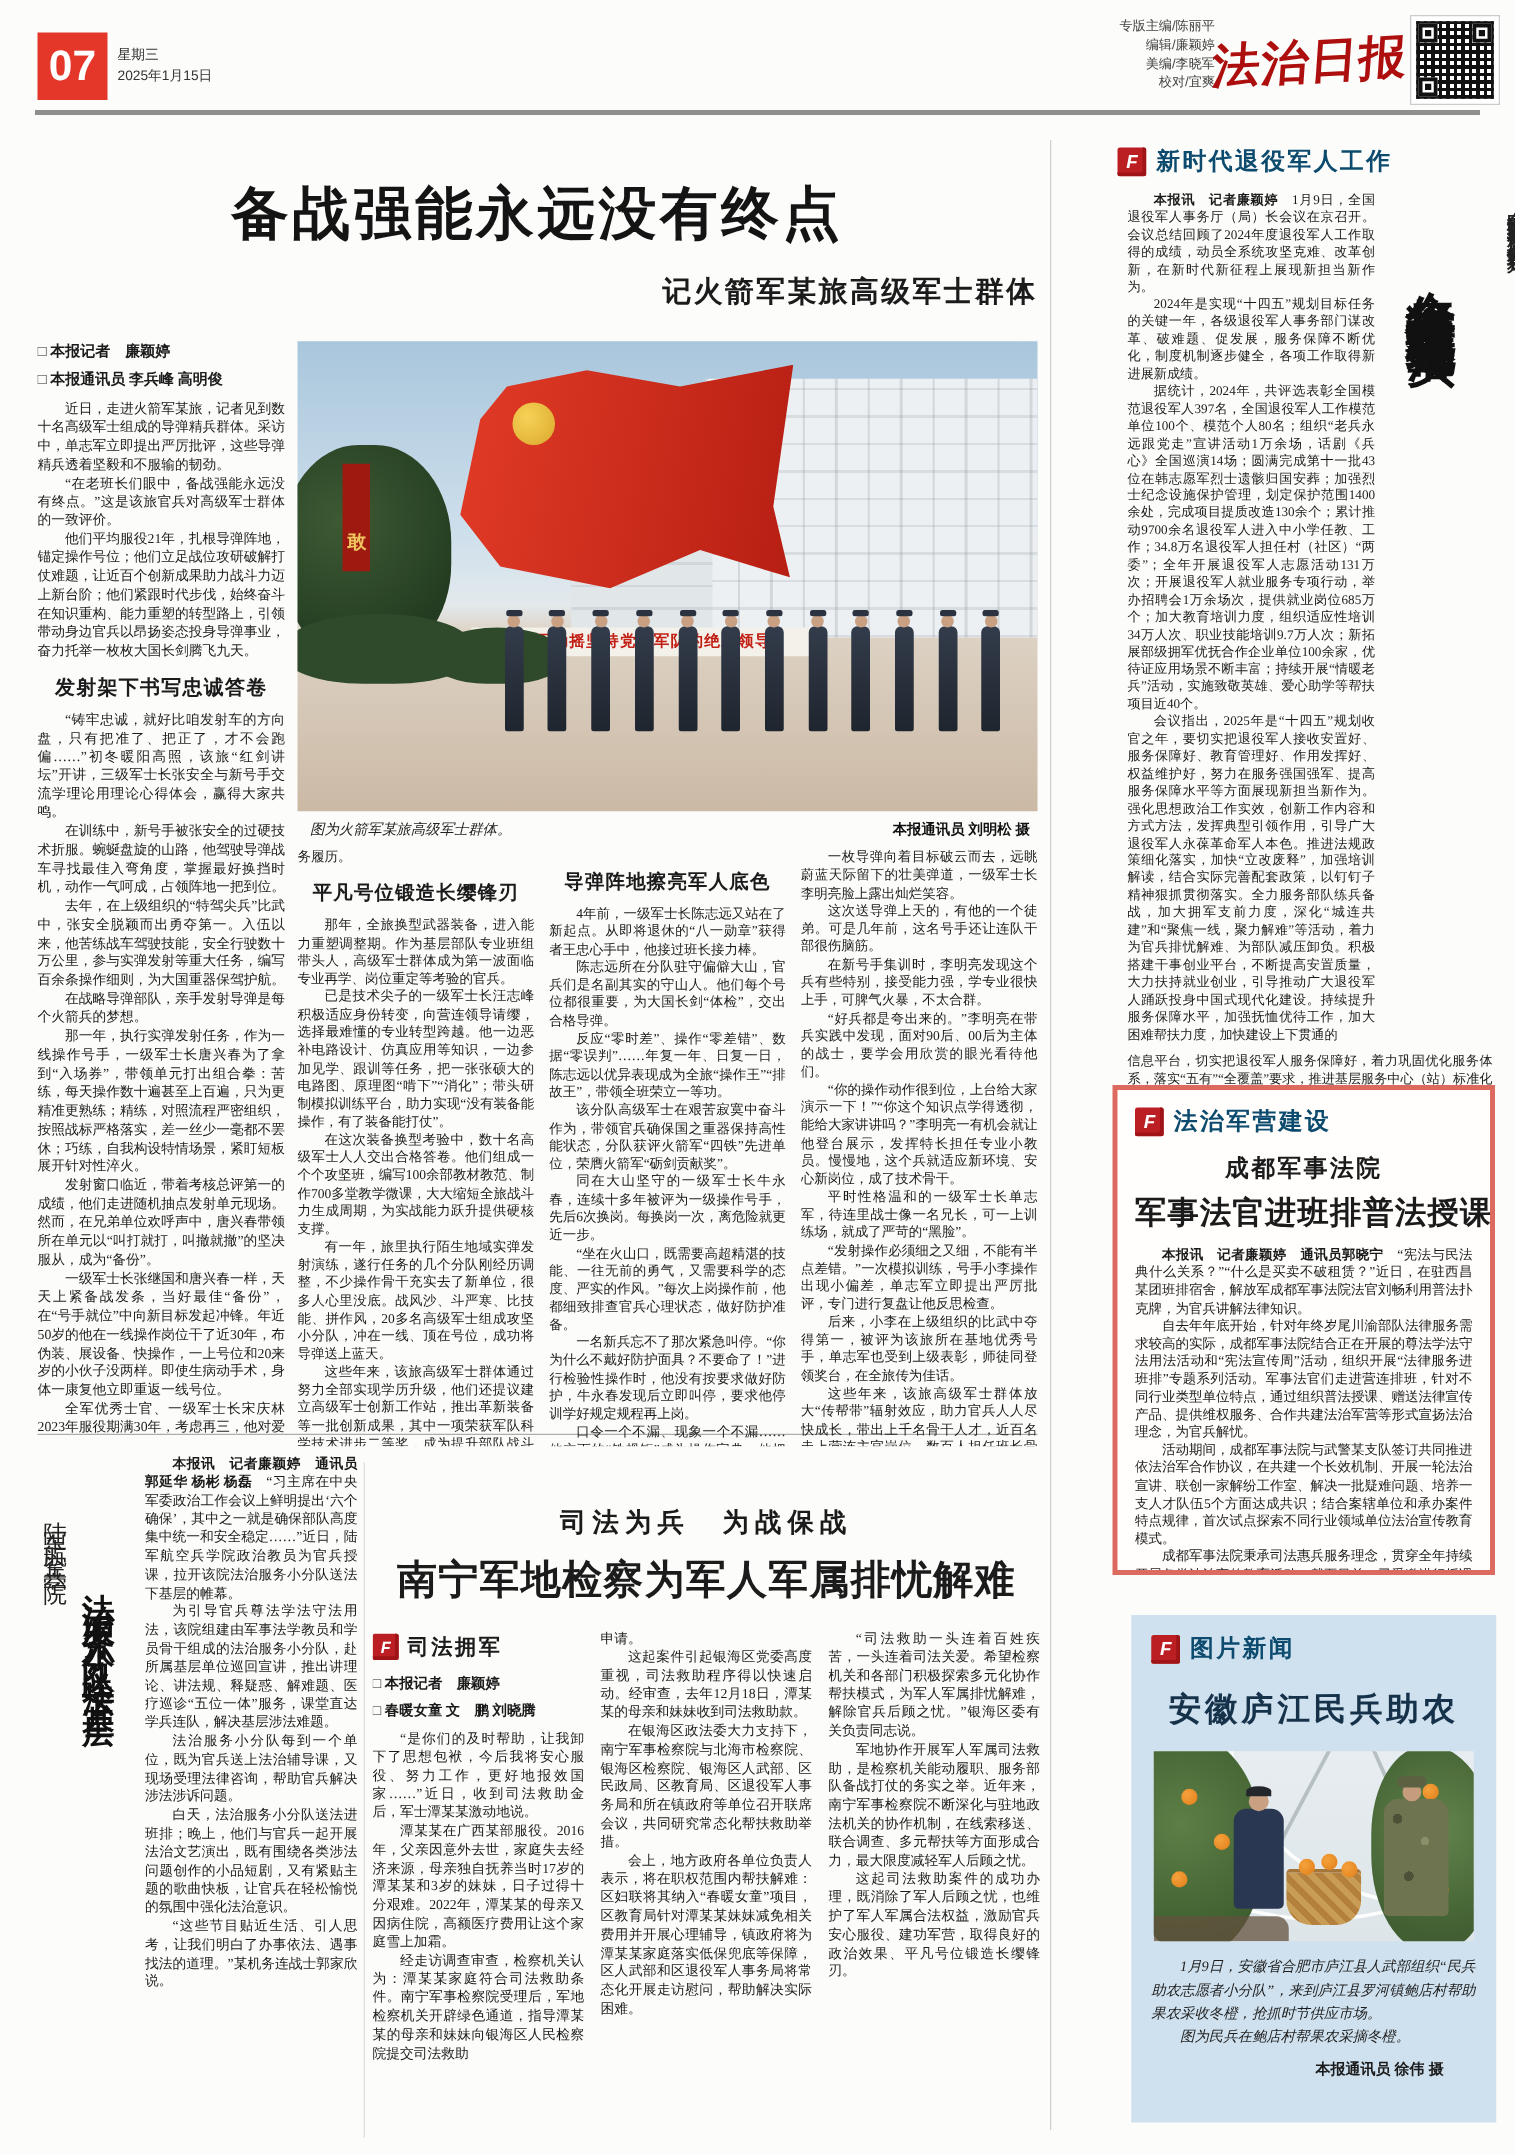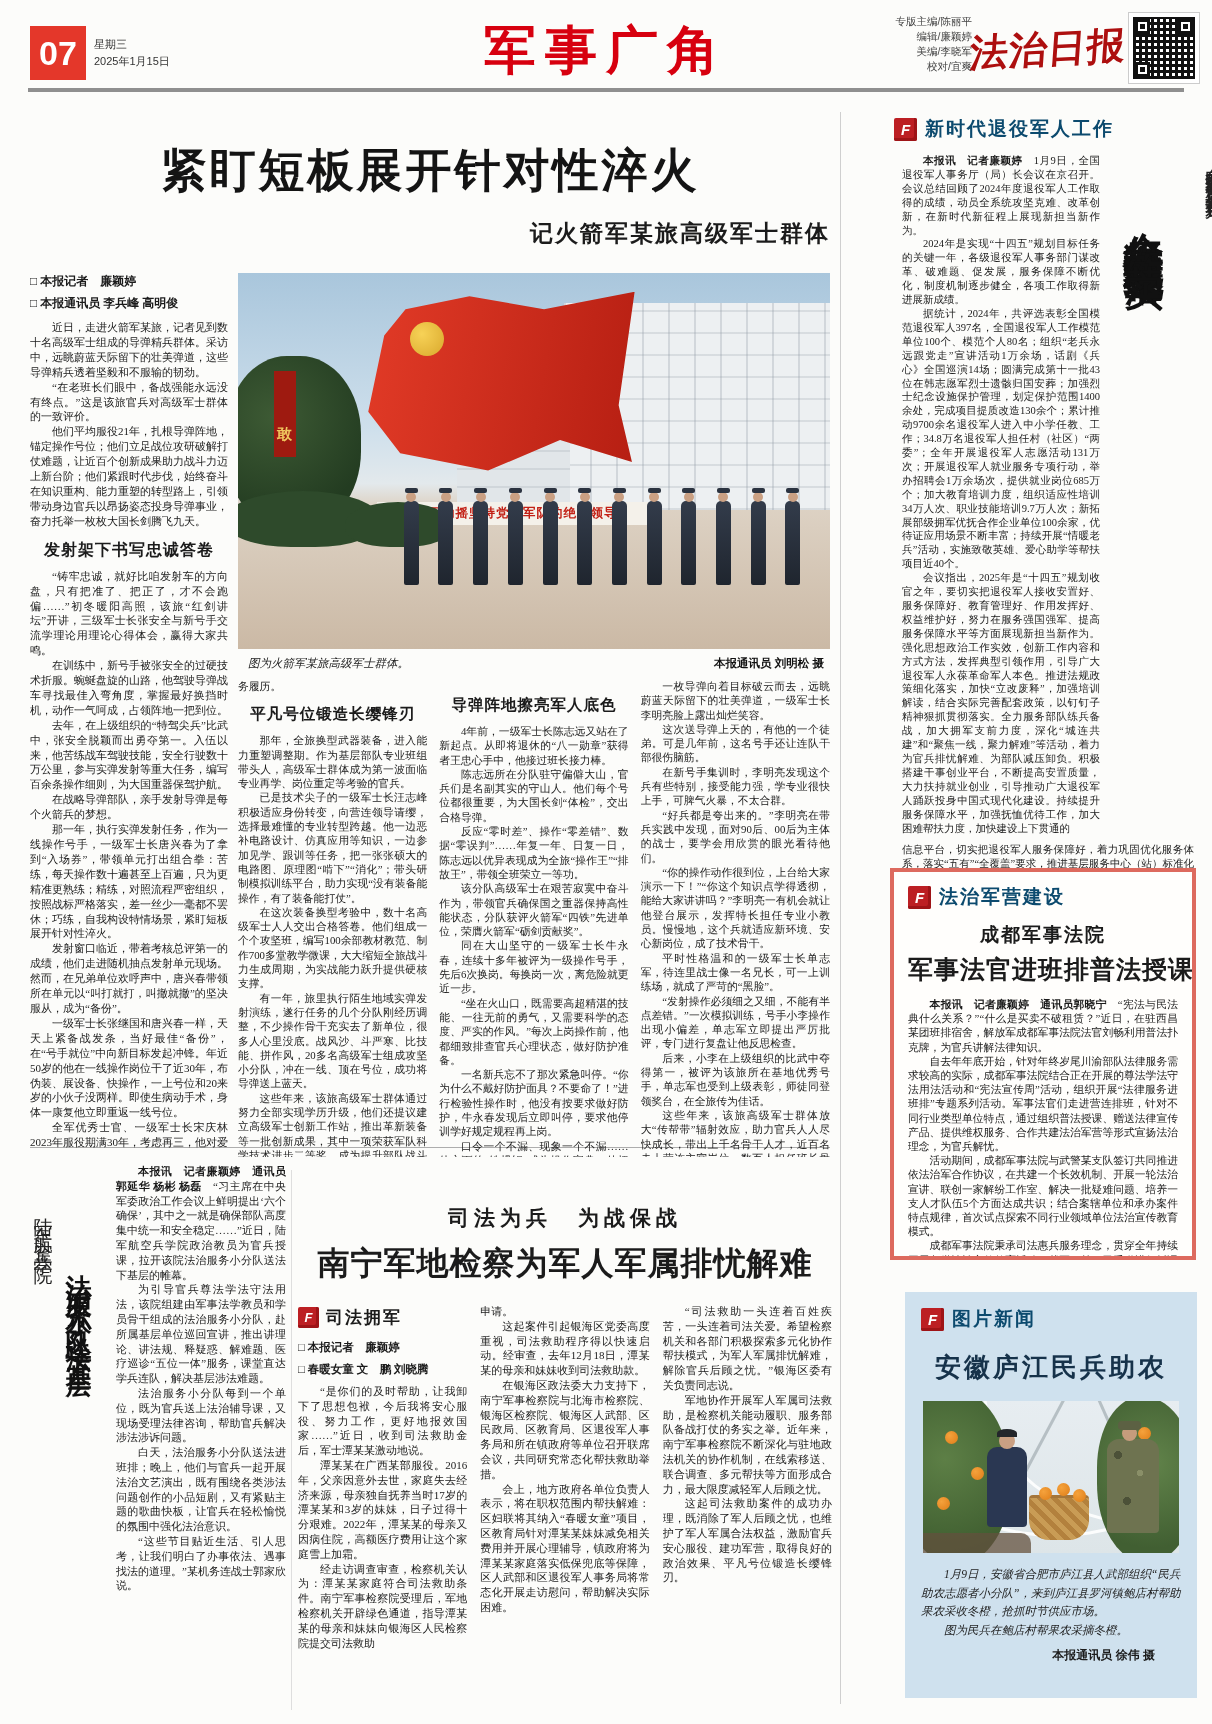--- a/index.html
+++ b/index.html
@@ -140,21 +140,20 @@
 
 <div id="page">
 
   <div id="pagenum">
       <span>07</span>
     </div>
   <div id="dateinfo">
     <div>星期三</div>
     <div>2025年1月15日</div>
   </div>
-  <div id="sectiontitle">军事广角</div>
   <div id="staff">
       <div class="staff-line">专版主编/陈丽平</div>
       <div class="staff-line">编辑/廉颖婷</div>
       <div class="staff-line">美编/李晓军</div>
       <div class="staff-line">校对/宜爽</div>
     </div>
   <div id="masthead">法治日报</div>
   <div class="qr">
     <div class="qr-pat"></div>
     <div class="qr-f" style="left:6px;top:6px;">
@@ -166,28 +165,28 @@
     <div class="qr-f" style="left:6px;bottom:6px;">
         <i></i>
       </div>
   </div>
   <div id="rule-top"></div>
   <div id="rule-mid"></div>
   <div id="vrule-main"></div>
   <div id="vrule-bl"></div>
 
   <div id="lead">
-    <div class="lead-headline">紧盯短板展开针对性淬火</div>
+    <div class="lead-headline">备战强能永远没有终点</div>
     <div class="lead-subhead">记火箭军某旅高级军士群体</div>
     <div class="lead-body">
       <div class="col-left">
         <p class="byline">□ 本报记者　廉颖婷</p>
         <p class="byline">□ 本报通讯员 李兵峰 高明俊</p>
         <div style="margin-top:8px;">
-            <p class="bp">近日，走进火箭军某旅，记者见到数十名高级军士组成的导弹精兵群体。采访中，远眺蔚蓝天际留下的壮美弹道，这些导弹精兵透着坚毅和不服输的韧劲。</p>
+            <p class="bp">近日，走进火箭军某旅，记者见到数十名高级军士组成的导弹精兵群体。采访中，单志军立即提出严厉批评，这些导弹精兵透着坚毅和不服输的韧劲。</p>
             <p class="bp">“在老班长们眼中，备战强能永远没有终点。”这是该旅官兵对高级军士群体的一致评价。</p>
             <p class="bp">他们平均服役21年，扎根导弹阵地，锚定操作号位；他们立足战位攻研破解打仗难题，让近百个创新成果助力战斗力迈上新台阶；他们紧跟时代步伐，始终奋斗在知识重构、能力重塑的转型路上，引领带动身边官兵以昂扬姿态投身导弹事业，奋力托举一枚枚大国长剑腾飞九天。</p>
           </div>
         <div class="inner-head">发射架下书写忠诚答卷</div>
         <div>
             <p class="bp">“铸牢忠诚，就好比咱发射车的方向盘，只有把准了、把正了，才不会跑偏……”初冬暖阳高照，该旅“红剑讲坛”开讲，三级军士长张安全与新号手交流学理论用理论心得体会，赢得大家共鸣。</p>
             <p class="bp">在训练中，新号手被张安全的过硬技术折服。蜿蜒盘旋的山路，他驾驶导弹战车寻找最佳入弯角度，掌握最好换挡时机，动作一气呵成，占领阵地一把到位。</p>
             <p class="bp">去年，在上级组织的“特驾尖兵”比武中，张安全脱颖而出勇夺第一。入伍以来，他苦练战车驾驶技能，安全行驶数十万公里，参与实弹发射等重大任务，编写百余条操作细则，为大国重器保驾护航。</p>
             <p class="bp">在战略导弹部队，亲手发射导弹是每个火箭兵的梦想。</p>
             <p class="bp">那一年，执行实弹发射任务，作为一线操作号手，一级军士长唐兴春为了拿到“入场券”，带领单元打出组合拳：苦练，每天操作数十遍甚至上百遍，只为更精准更熟练；精练，对照流程严密组织，按照战标严格落实，差一丝少一毫都不罢休；巧练，自我构设特情场景，紧盯短板展开针对性淬火。</p>

